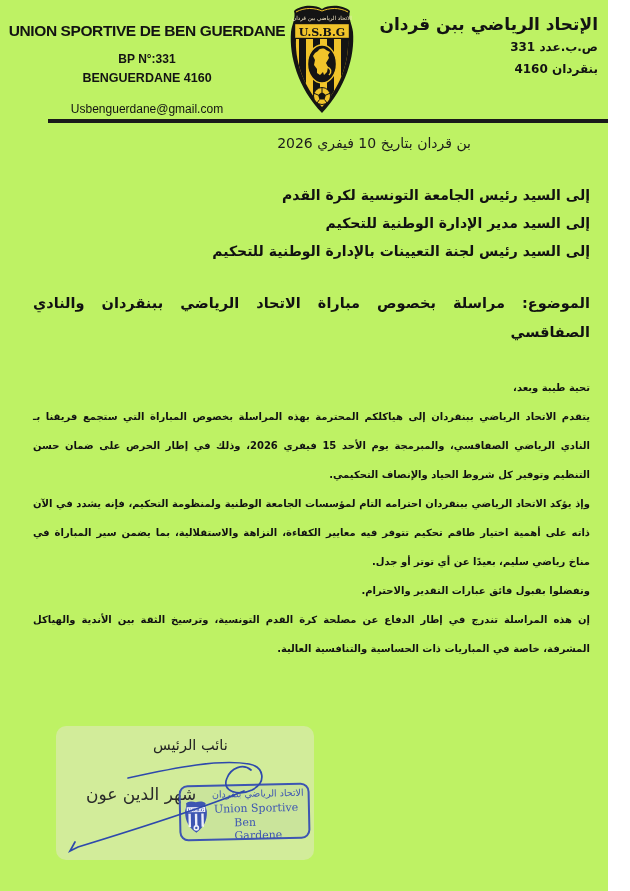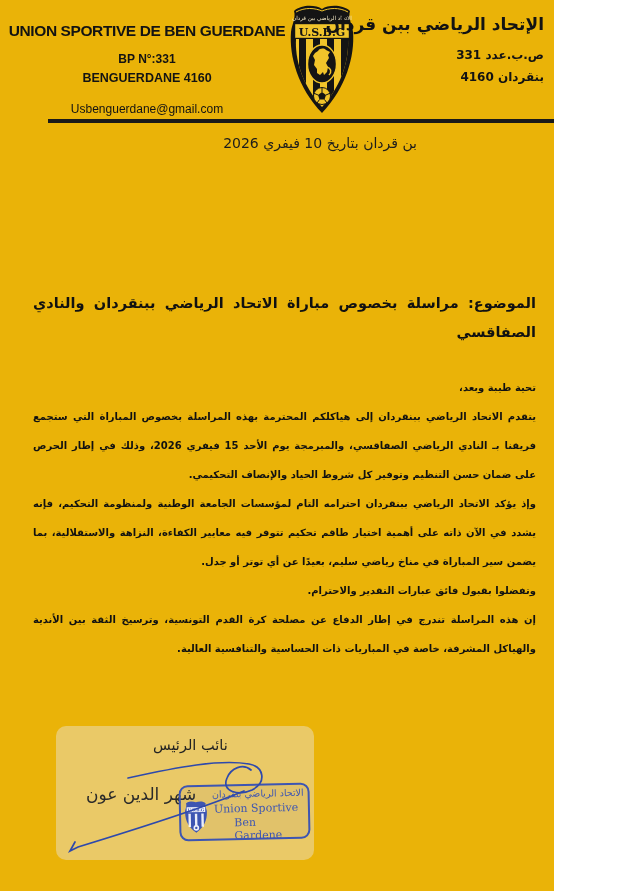--- a/index.html
+++ b/index.html
@@ -1,29 +1,29 @@
 <!DOCTYPE html>
 <html lang="ar"><head>
 <meta charset="utf-8">
 <style>
   * { margin:0; padding:0; box-sizing:border-box; }
   html,body { background:#ffffff; }
   body { width:630px; height:891px; font-family:"DejaVu Sans",sans-serif; color:#151515; }
-  .page { position:relative; width:554px; height:891px; background:#eab308; overflow:hidden; }
+  .page { position:relative; width:608px; height:891px; background:#bef264; overflow:hidden; }
 
   
   .hdr-left { position:absolute; left:6px; top:22px; width:282px; text-align:center; color:#131313; }
   .hl-name { font-family:"Liberation Sans",sans-serif; font-weight:700; font-size:15.5px; letter-spacing:-0.4px; white-space:nowrap; }
   .hl-po   { margin-top:12px;  font-family:"Liberation Sans",sans-serif; font-weight:700; font-size:12px; }
   .hl-city { margin-top:5px;  font-family:"Liberation Sans",sans-serif; font-weight:700; font-size:12.5px; }
   .hl-mail { margin-top:17px;  font-family:"Liberation Sans",sans-serif; font-weight:400; font-size:12px; }
 
   .hdr-right { position:absolute; right:10px; top:14px; width:230px; text-align:right; direction:rtl; color:#131313; }
   .hr-name { font-weight:700; font-size:17px; white-space:nowrap; }
-  .hr-po   { margin-top:14px; font-weight:700; font-size:12px; }
+  .hr-po   { margin-top:6px; font-weight:700; font-size:12px; }
   .hr-city { margin-top:8px;  font-weight:700; font-size:12px; }
 
   .crest { position:absolute; left:287px; top:4px; width:70px; height:113px; }
   .crest svg { width:100%; height:100%; display:block; }
 
   .rule { position:absolute; left:48px; top:119px; width:566px; height:4px; background:#1a1a1a; }
 
   
   .date { position:absolute; right:137px; top:135px; direction:rtl; font-size:14px; font-weight:400; color:#1c1c1c; }
 
@@ -96,20 +96,25 @@
   <div class="hdr-right">
     <div class="hr-name">الإتحاد الرياضي ببن قردان</div>
     <div class="hr-po">ص.ب.عدد 331</div>
     <div class="hr-city">بنقردان 4160</div>
   </div>
 
   <div class="rule"></div>
 
   <div class="date">بن قردان بتاريخ 10 فيفري 2026</div>
 
+  <div class="addr">
+    <div>إلى السيد رئيس الجامعة التونسية لكرة القدم</div>
+    <div>إلى السيد مدير الإدارة الوطنية للتحكيم</div>
+    <div>إلى السيد رئيس لجنة التعيينات بالإدارة الوطنية للتحكيم</div>
+  </div>
 
   <div class="subject">الموضوع: مراسلة بخصوص مباراة الاتحاد الرياضي ببنقردان والنادي الصفاقسي</div>
 
   <div class="bodytext">
     <div>تحية طيبة وبعد،</div>
     <div>يتقدم الاتحاد الرياضي ببنقردان إلى هياكلكم المحترمة بهذه المراسلة بخصوص المباراة التي ستجمع فريقنا بـ النادي الرياضي الصفاقسي، والمبرمجة يوم الأحد 15 فيفري 2026، وذلك في إطار الحرص على ضمان حسن التنظيم وتوفير كل شروط الحياد والإنصاف التحكيمي.</div>
     <div>وإذ يؤكد الاتحاد الرياضي ببنقردان احترامه التام لمؤسسات الجامعة الوطنية ولمنظومة التحكيم، فإنه يشدد في الآن ذاته على أهمية اختيار طاقم تحكيم تتوفر فيه معايير الكفاءة، النزاهة والاستقلالية، بما يضمن سير المباراة في مناخ رياضي سليم، بعيدًا عن أي توتر أو جدل.</div>
     <div>وتفضلوا بقبول فائق عبارات التقدير والاحترام.</div>
     <div>إن هذه المراسلة تندرج في إطار الدفاع عن مصلحة كرة القدم التونسية، وترسيخ الثقة بين الأندية والهياكل المشرفة، خاصة في المباريات ذات الحساسية والتنافسية العالية.</div>
   </div>

